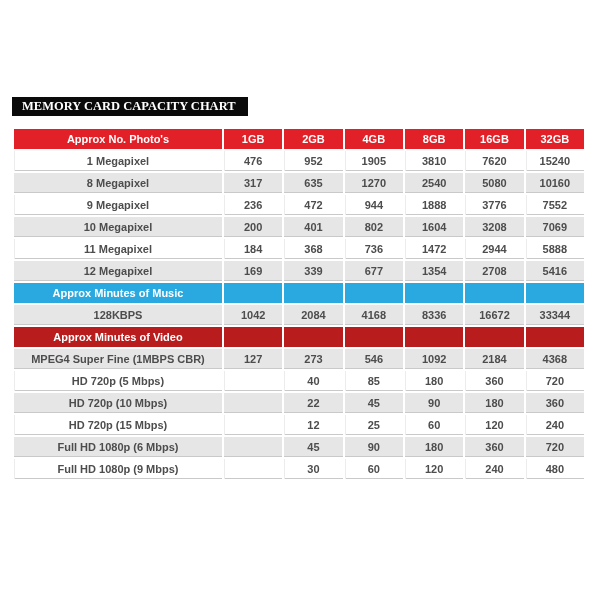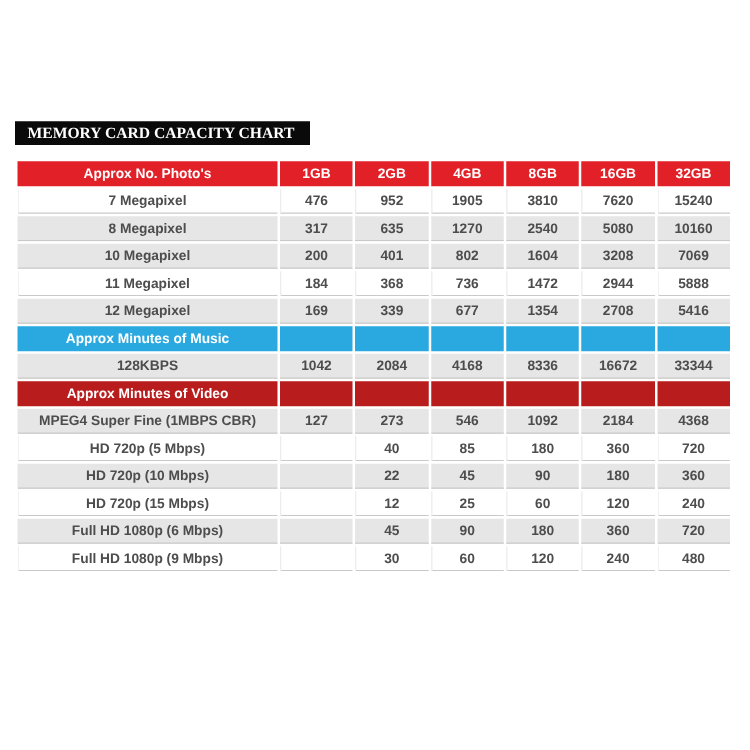--- a/index.html
+++ b/index.html
@@ -74,39 +74,48 @@
     <td class="lbl">Approx No. Photo's</td>
     <td>1GB</td>
     <td>2GB</td>
     <td>4GB</td>
     <td>8GB</td>
     <td>16GB</td>
     <td>32GB</td>
   </tr>
 
   <tr class="r w">
-    <td class="lbl">7 Megapixel</td>
+    <td class="lbl">1 Megapixel</td>
     <td>476</td>
     <td>952</td>
     <td>1905</td>
     <td>3810</td>
     <td>7620</td>
     <td>15240</td>
   </tr>
 
   <tr class="r g">
     <td class="lbl">8 Megapixel</td>
     <td>317</td>
     <td>635</td>
     <td>1270</td>
     <td>2540</td>
     <td>5080</td>
     <td>10160</td>
   </tr>
 
+  <tr class="r w">
+    <td class="lbl">9 Megapixel</td>
+    <td>236</td>
+    <td>472</td>
+    <td>944</td>
+    <td>1888</td>
+    <td>3776</td>
+    <td>7552</td>
+  </tr>
 
   <tr class="r g">
     <td class="lbl">10 Megapixel</td>
     <td>200</td>
     <td>401</td>
     <td>802</td>
     <td>1604</td>
     <td>3208</td>
     <td>7069</td>
   </tr>

